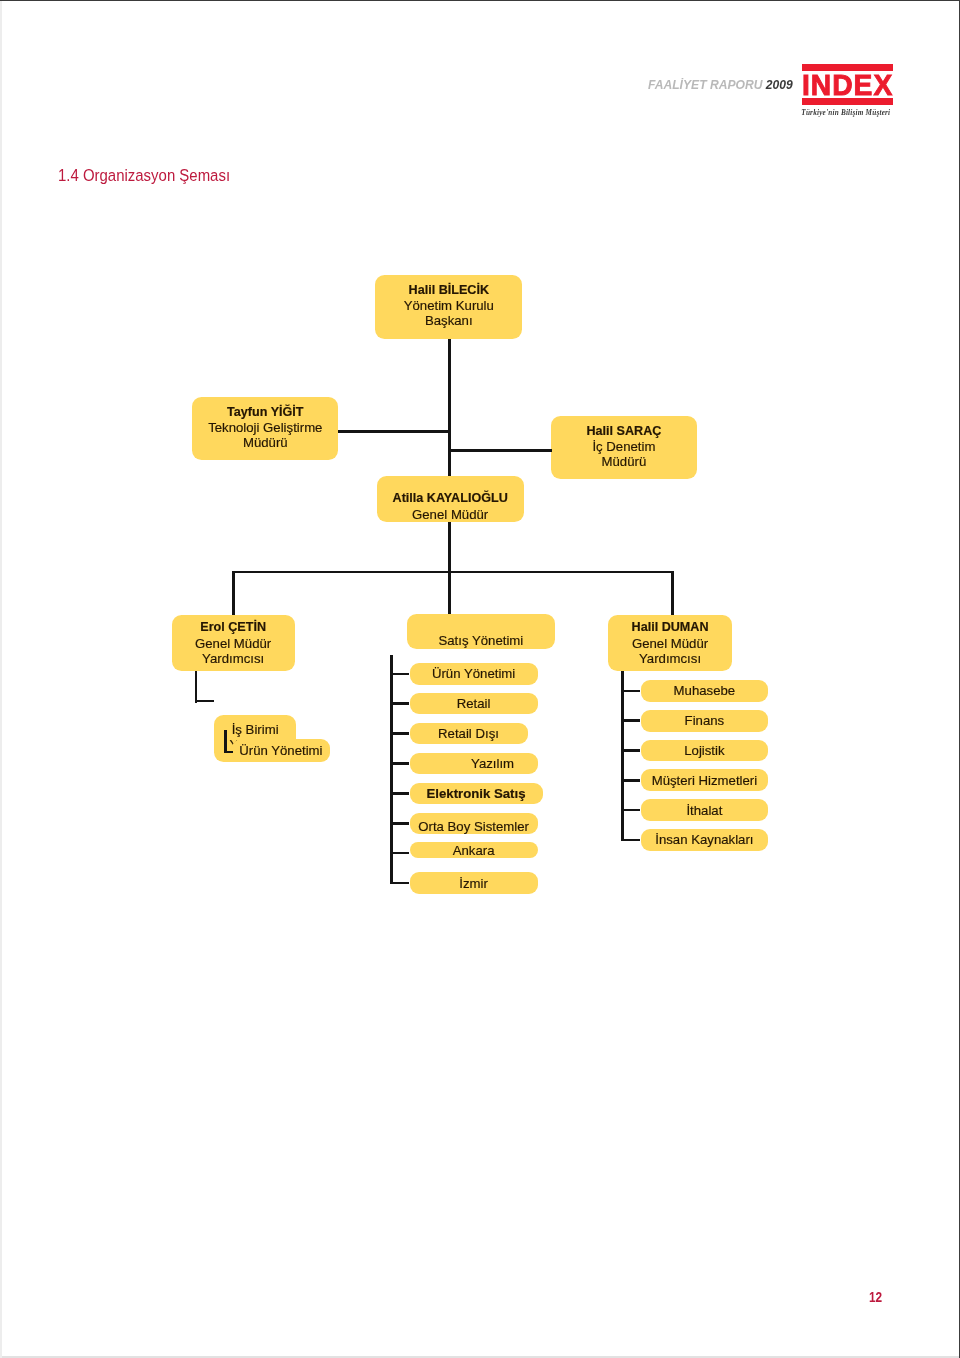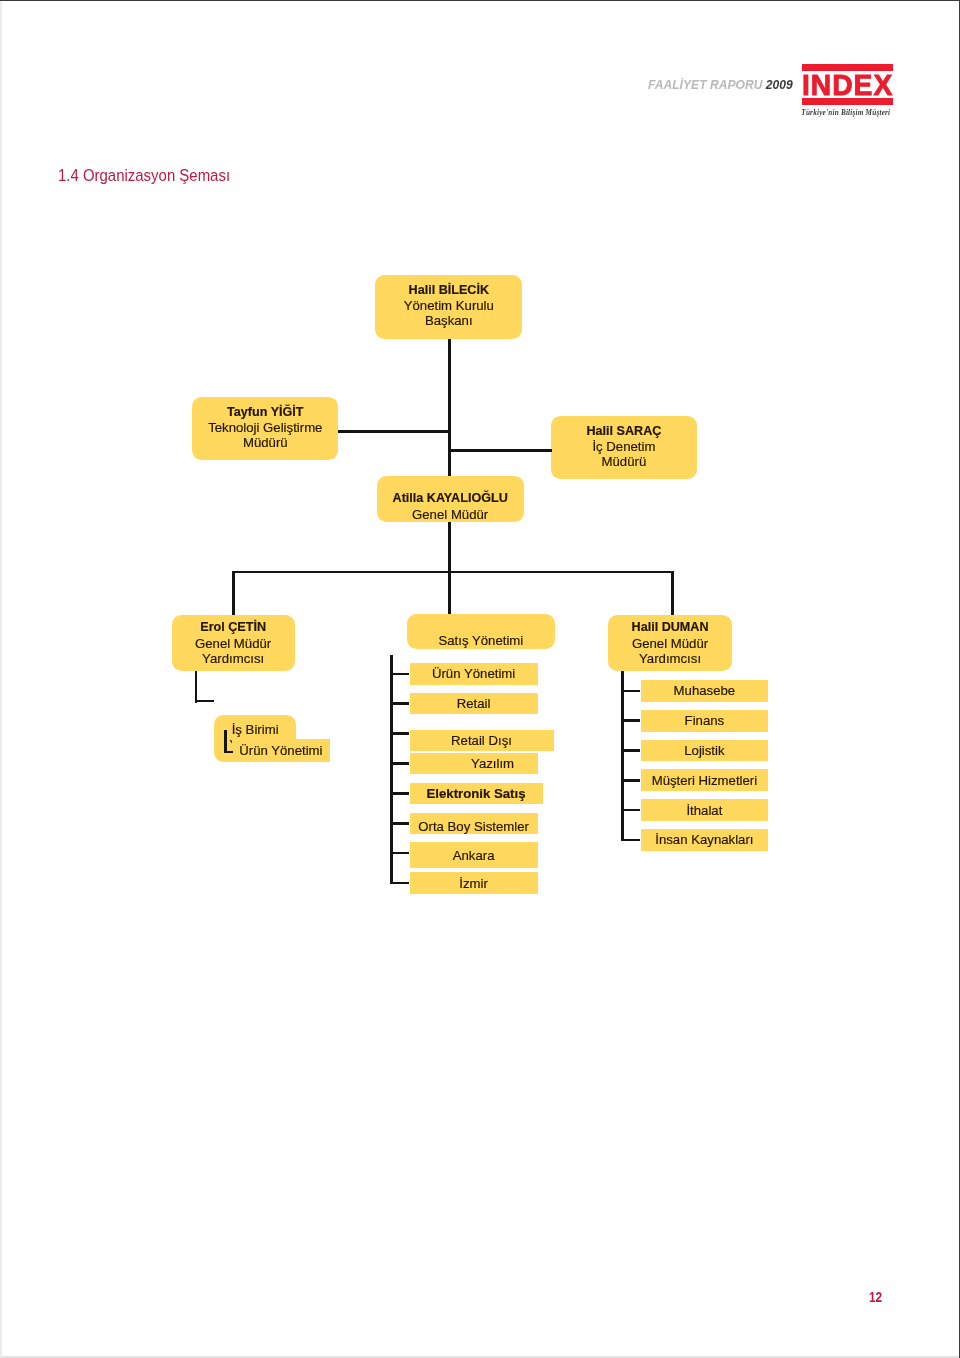--- a/index.html
+++ b/index.html
@@ -38,21 +38,21 @@
      font-size:14.8px;line-height:16px;white-space:pre;display:inline-block;
      transform:scaleX(0.8) translateZ(0);transform-origin:0 50%;}
 
   
   .node{position:absolute;background:#ffd85d;border-radius:9.5px;color:#241603;
      display:flex;flex-direction:column;align-items:center;justify-content:center;
      text-align:center;box-sizing:border-box;font-size:13.2px;line-height:15.2px;
      transform:translateZ(0);}
   .node .nm{font-weight:bold;font-size:12.6px;line-height:15.2px;}
   .node > div{transform:translateZ(0);-webkit-text-stroke:0.18px #241603;}
-  .node.small{border-radius:0;font-size:13.2px;line-height:15px;}
+  .node.small{border-radius:9px;font-size:13.2px;line-height:15px;}
   .ln{position:absolute;background:#141414;}
 </style>
 </head>
 <body>
 
 <div id="page">
   <div class="edge-top"></div>
   <div class="edge-right"></div>
   <div class="edge-left"></div>
   <div class="edge-bottom"></div>
@@ -101,33 +101,33 @@
         <div class="nm">Halil DUMAN</div>
         <div>Genel Müdür</div>
         <div>Yardımcısı</div>
       </div>
       <div class="node small" style="left: 409.5px; top: 663px; width: 128.2px; height: 21.5px;">
         <div>Ürün Yönetimi</div>
       </div>
       <div class="node small" style="left: 409.5px; top: 692.9px; width: 128.2px; height: 21.5px;">
         <div>Retail</div>
       </div>
-      <div class="node small" style="left: 409.5px; top: 722.8px; width: 144px; height: 21.5px; margin-top: 7px;">
+      <div class="node small" style="left: 409.5px; top: 722.8px; width: 118px; height: 21.5px;">
         <div>Retail Dışı</div>
       </div>
       <div class="node small" style="left: 409.5px; top: 752.7px; width: 128.2px; height: 21.5px; padding-left: 38px;">
         <div>Yazılım</div>
       </div>
       <div class="node small" style="left: 409.5px; top: 782.6px; width: 133px; height: 21.5px; font-weight: bold;">
         <div>Elektronik Satış</div>
       </div>
       <div class="node small" style="left: 409.5px; top: 812.5px; width: 128.2px; height: 21.5px; justify-content: flex-end;">
         <div>Orta Boy Sistemler</div>
       </div>
-      <div class="node small" style="left: 409.5px; top: 842.4px; width: 128.2px; height: 26px; text-align: center;">
+      <div class="node small" style="left: 409.5px; top: 842.4px; width: 128.2px; height: 16px; text-align: center;">
         <div>Ankara</div>
       </div>
       <div class="node small" style="left: 409.5px; top: 872.3px; width: 128.2px; height: 21.5px;">
         <div>İzmir</div>
       </div>
       <div class="node small" style="left: 640.5px; top: 680.1px; width: 127.8px; height: 21.7px;">
         <div>Muhasebe</div>
       </div>
       <div class="node small" style="left: 640.5px; top: 709.89px; width: 127.8px; height: 21.7px;">
         <div>Finans</div>

